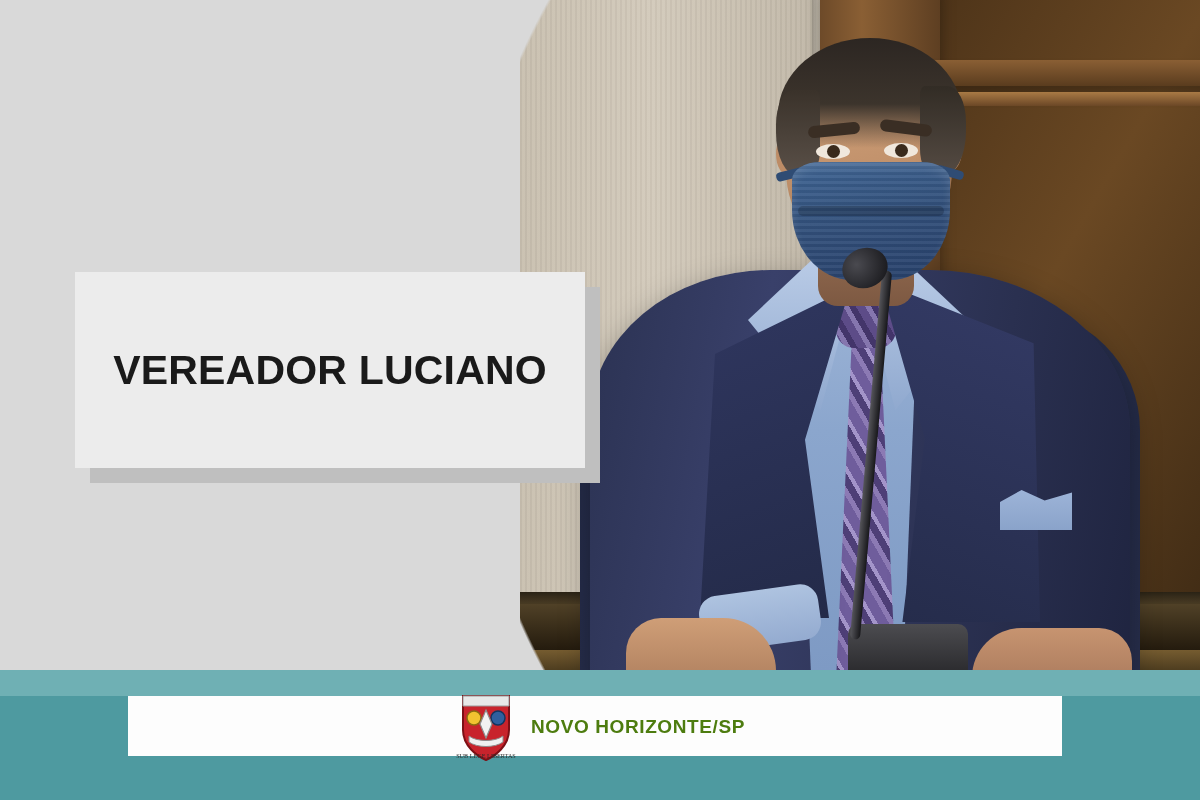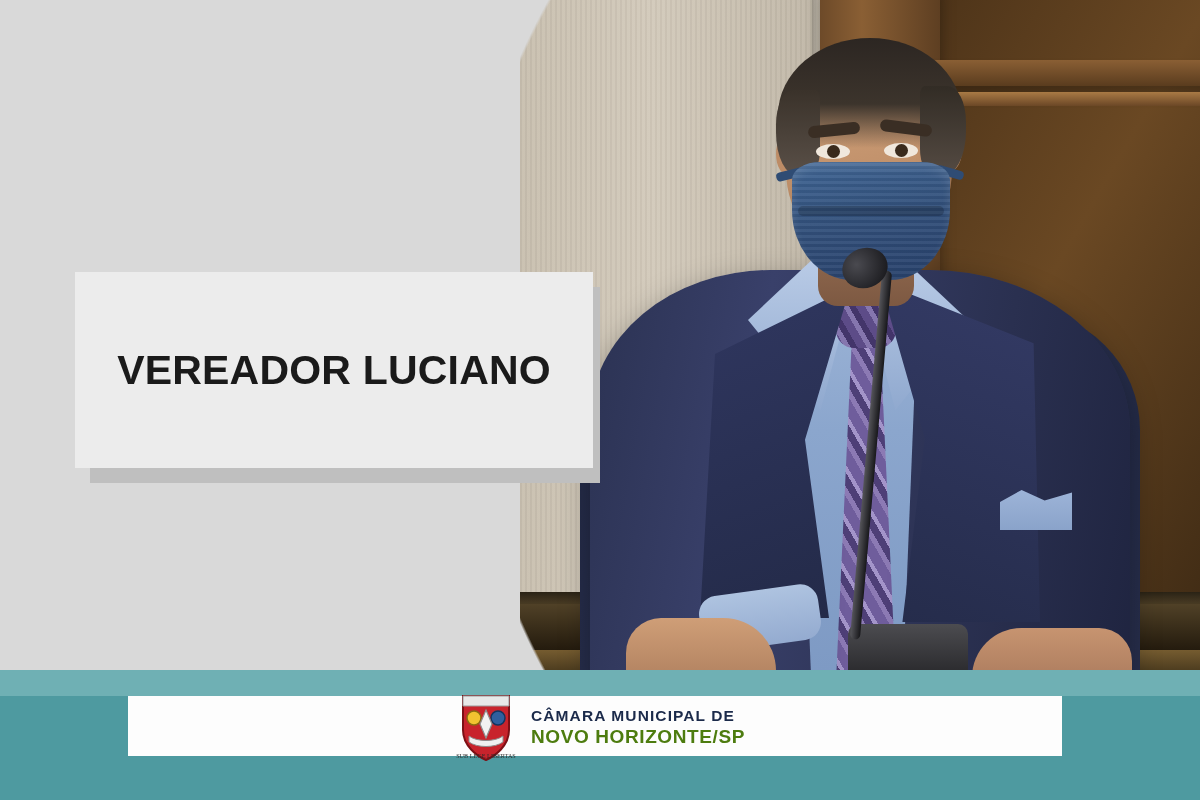--- a/index.html
+++ b/index.html
@@ -331,21 +331,20 @@
   }
 
   
   .title-card {
     position: absolute;
     left: 75px;
     top: 272px;
     width: 510px;
     height: 196px;
     background: #ececec;
-    padding-left: 8px;
   }
   .title-card-shadow {
     position: absolute;
     left: 90px;
     top: 287px;
     width: 510px;
     height: 196px;
     background: #bfbfbf;
   }
   .title-text {
@@ -519,19 +518,18 @@
           <path d="M8 6 L54 6 L54 40 C54 56 40 66 31 70 C22 66 8 56 8 40 Z" fill="#c8232c" stroke="#7c1016" stroke-width="2"></path>
           <path d="M8 6 L54 6 L54 16 L8 16 Z" fill="#e8e8e8" stroke="#9a9a9a" stroke-width="1"></path>
           <circle cx="19" cy="28" r="7" fill="#f2c230" stroke="#8a6a10" stroke-width="1.5"></circle>
           <circle cx="43" cy="28" r="7" fill="#2f5f9e" stroke="#123560" stroke-width="1.5"></circle>
           <path d="M31 20 L37 34 L31 48 L25 34 Z" fill="#f2f2f2" stroke="#8d8d8d" stroke-width="1.2"></path>
           <path d="M14 46 C22 52 40 52 48 46 L48 52 C40 58 22 58 14 52 Z" fill="#f0f0f0" stroke="#8d8d8d" stroke-width="1"></path>
           <text x="31" y="68" font-family="'Liberation Serif', serif" font-size="6.2" fill="#2a2a2a" text-anchor="middle">SUB LEGE LIBERTAS</text>
         </svg>
       </span>
       <span class="logo-lines">
-        <span class="logo-line1">CÂMARA MUNICIPAL DE</span>
         <span class="logo-line2">NOVO HORIZONTE/SP</span>
       </span>
     </div>
   </div>
 
 </div>
 
 </body></html>

